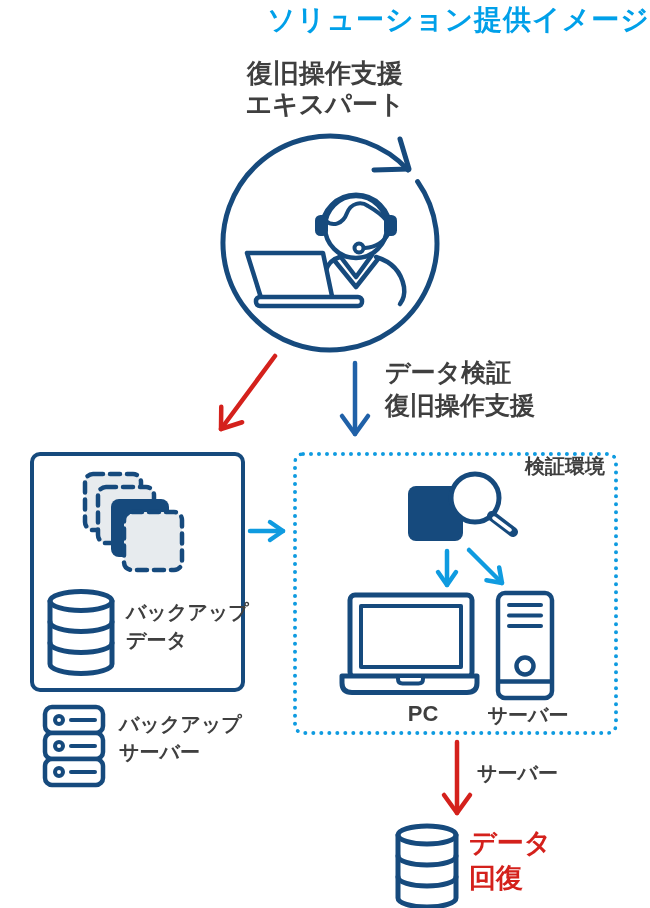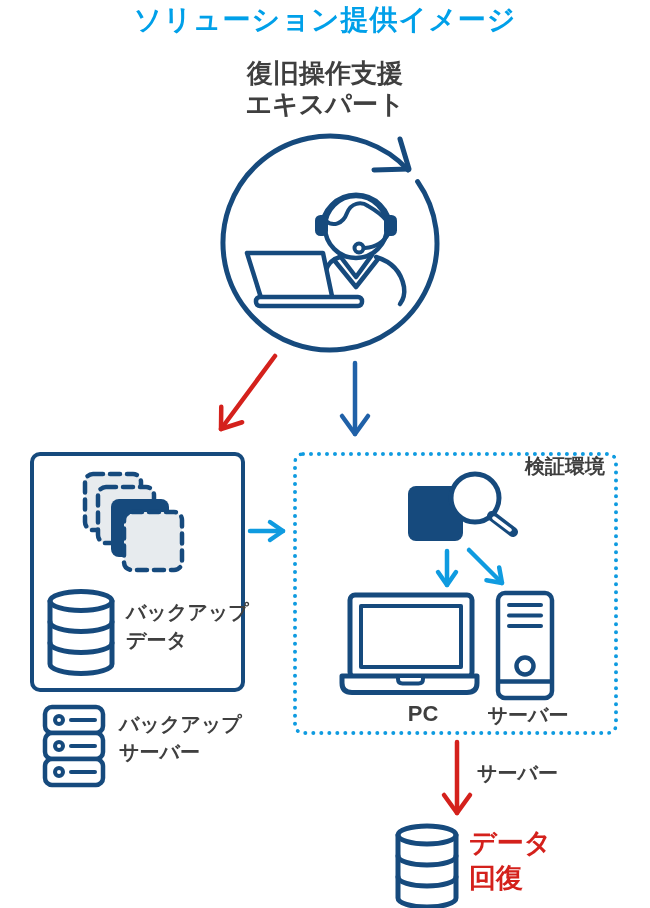--- a/index.html
+++ b/index.html
@@ -1,21 +1,21 @@
 <!DOCTYPE html>
 <html style="--title: #00a0e9; --navy: #164a7d; --lightblue: #0f9be0; --blue: #2061a8; --red: #d4211c; --text: #3f3f3f; --lightgray: #e7ebee;"><head>
 <meta charset="utf-8">
 <style>
   html,body{margin:0;padding:0;background:#fff;}
   .canvas{
     position:relative;width:650px;height:908px;overflow:hidden;background:#fff;
     font-family:"Liberation Sans","DejaVu Sans",sans-serif;
   }
   .lbl{position:absolute;font-weight:bold;color:var(--text,#3f3f3f);white-space:pre-line;}
-  .title{left:0;right:0;top:1px;text-align:center;font-size:28px;letter-spacing:1px;color:var(--title,#00a0e9);}
+  .title{left:0;right:0;top:1px;text-align:right;font-size:28px;letter-spacing:1px;color:var(--title,#00a0e9);}
   .expert{left:0;right:0;top:58px;text-align:center;font-size:26px;line-height:31px;}
   .red-note{color:var(--red,#d4211c);}
   .note-recovery{left:62px;top:354px;font-size:25px;line-height:34px;}
   .note-verify{left:385px;top:356px;font-size:25px;line-height:33px;}
   .backup-data-lbl{left:126px;top:598px;font-size:20px;line-height:28px;}
   .backup-server-lbl{left:119px;top:710px;font-size:20px;line-height:28px;}
   .kensho-lbl{left:525px;top:453px;font-size:20px;}
   .pc-lbl{left:407px;top:701px;transform:translateX(-50%);font-size:22px;margin-left:16px;}
   .server-lbl{left:528px;top:702px;transform:translateX(-50%);font-size:20px;}
   .fukkyu-lbl{left:477px;top:760px;font-size:20px;}
@@ -143,20 +143,22 @@
       <ellipse cx="427" cy="835" rx="29" ry="9" class="ln ln5"></ellipse>
       <path d="M398,835 V898 A29,9 0 0 0 456,898 V835" class="ln ln5"></path>
       <path d="M398,856 A29,9 0 0 0 456,856" class="ln ln5"></path>
       <path d="M398,877 A29,9 0 0 0 456,877" class="ln ln5"></path>
     </g>
   </svg>
 
   <div class="lbl title">ソリューション提供イメージ</div>
   <div class="lbl expert">復旧操作支援
 エキスパート</div>
+  <div class="lbl note-verify">データ検証
+復旧操作支援</div>
   <div class="lbl backup-data-lbl">バックアップ
 データ</div>
   <div class="lbl backup-server-lbl">バックアップ
 サーバー</div>
   <div class="lbl kensho-lbl">検証環境</div>
   <div class="lbl pc-lbl">PC</div>
   <div class="lbl server-lbl">サーバー</div>
   <div class="lbl fukkyu-lbl">サーバー</div>
   <div class="lbl red-note kaifuku-lbl">データ
 回復</div>

